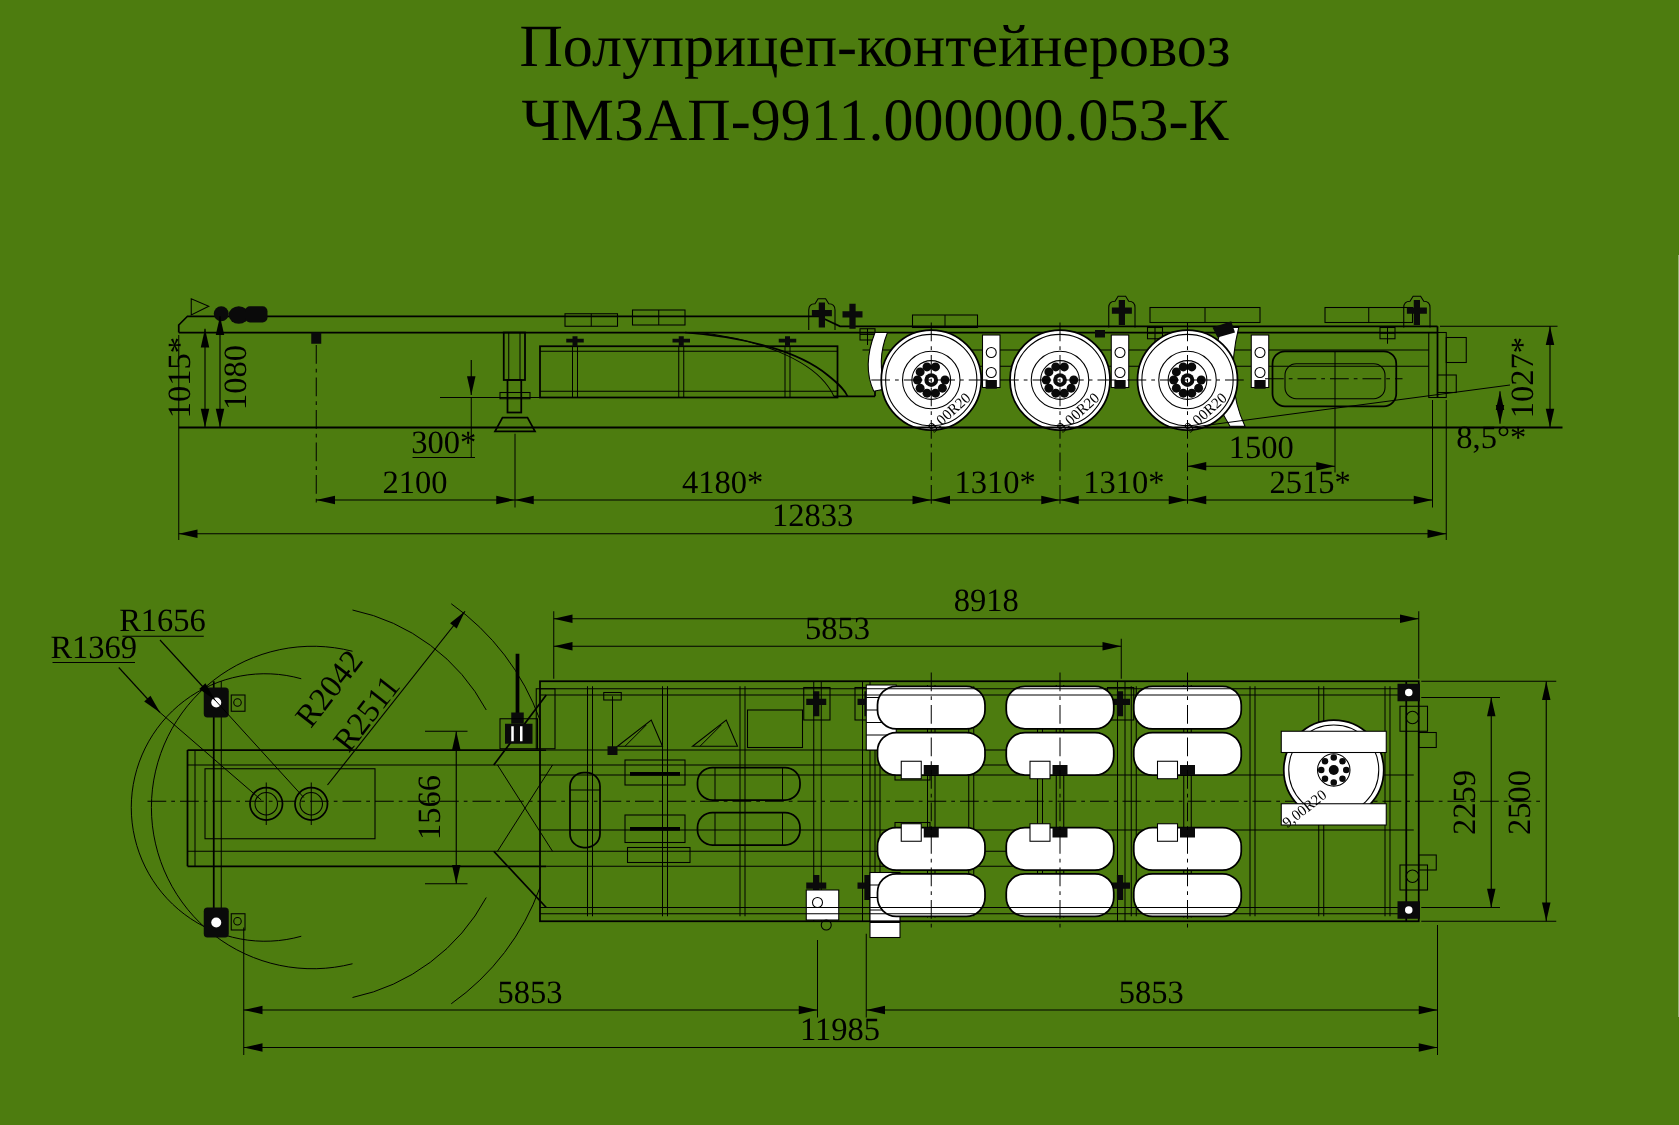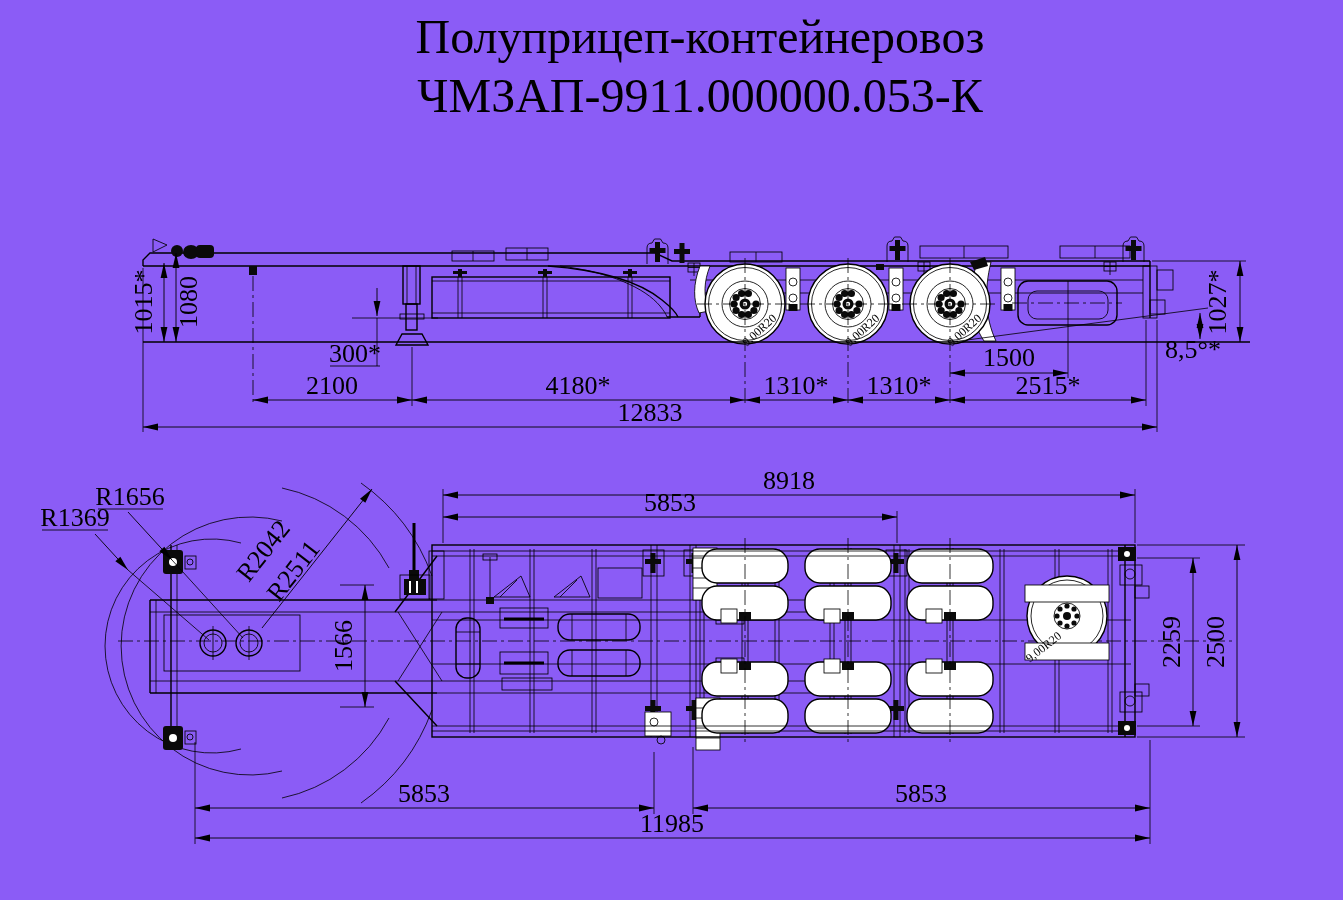--- a/index.html
+++ b/index.html
@@ -1,16 +1,16 @@
 <!DOCTYPE html>
 <html><head>
 <meta charset="utf-8">
 <style>
   html,body{margin:0;padding:0;background:#fff;}
-  .page{position:relative;width:1343px;height:900px;background:#8b5cf6;overflow:hidden;}
+  .page{position:relative;width:1343px;height:900px;background:#4d7c0f;overflow:hidden;}
   svg{display:block;}
   .s  {stroke:#000;fill:none;stroke-width:1.4;}
   .sf {stroke:#000;fill:#fff;stroke-width:1.4;}
   .t  {stroke-width:0.85;}
   .b  {fill:#0a0a0a;stroke:none;}
   .w  {fill:#fff;stroke:none;}
   .cl {stroke:#000;fill:none;stroke-width:0.8;stroke-dasharray:15 4 3 4;}
   .dm {stroke:#000;fill:none;stroke-width:0.9;marker-start:url(#arr);marker-end:url(#arr);}
   .d1 {stroke:#000;fill:none;stroke-width:0.9;marker-end:url(#arr);}
   .wl {stroke:#000;fill:none;stroke-width:0.8;}

